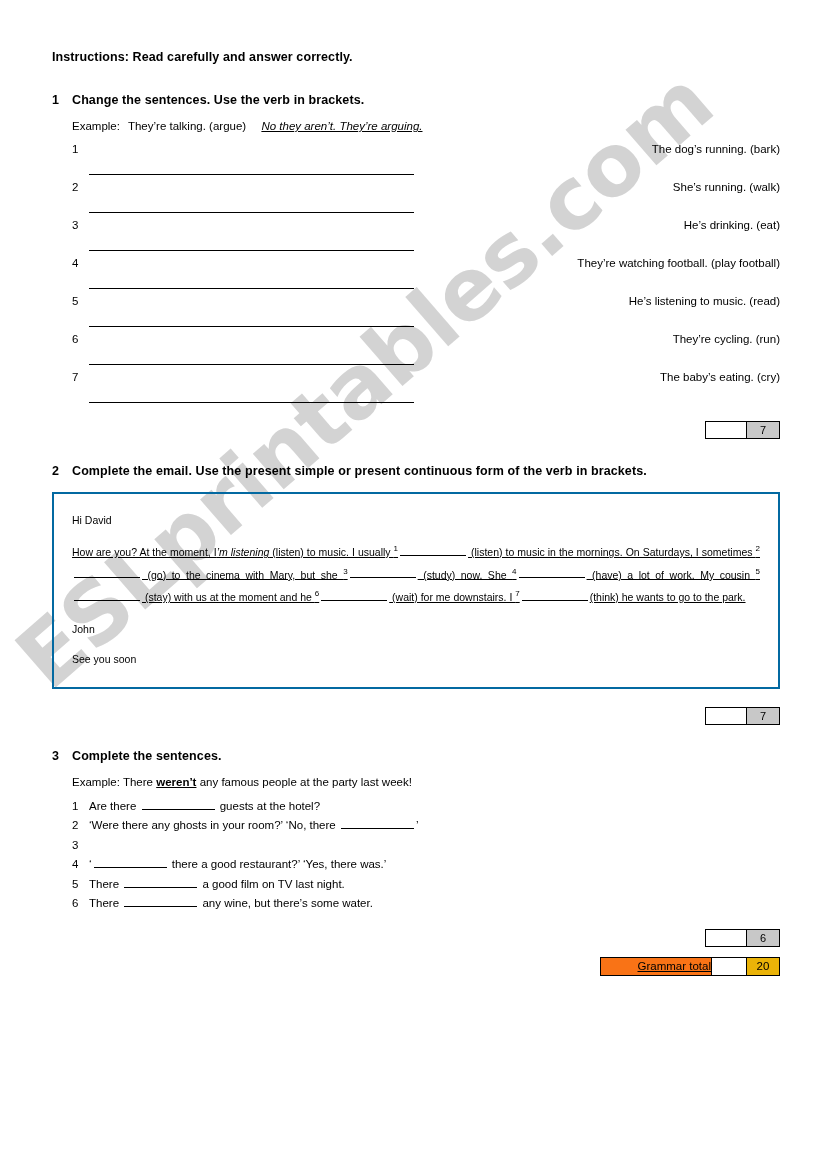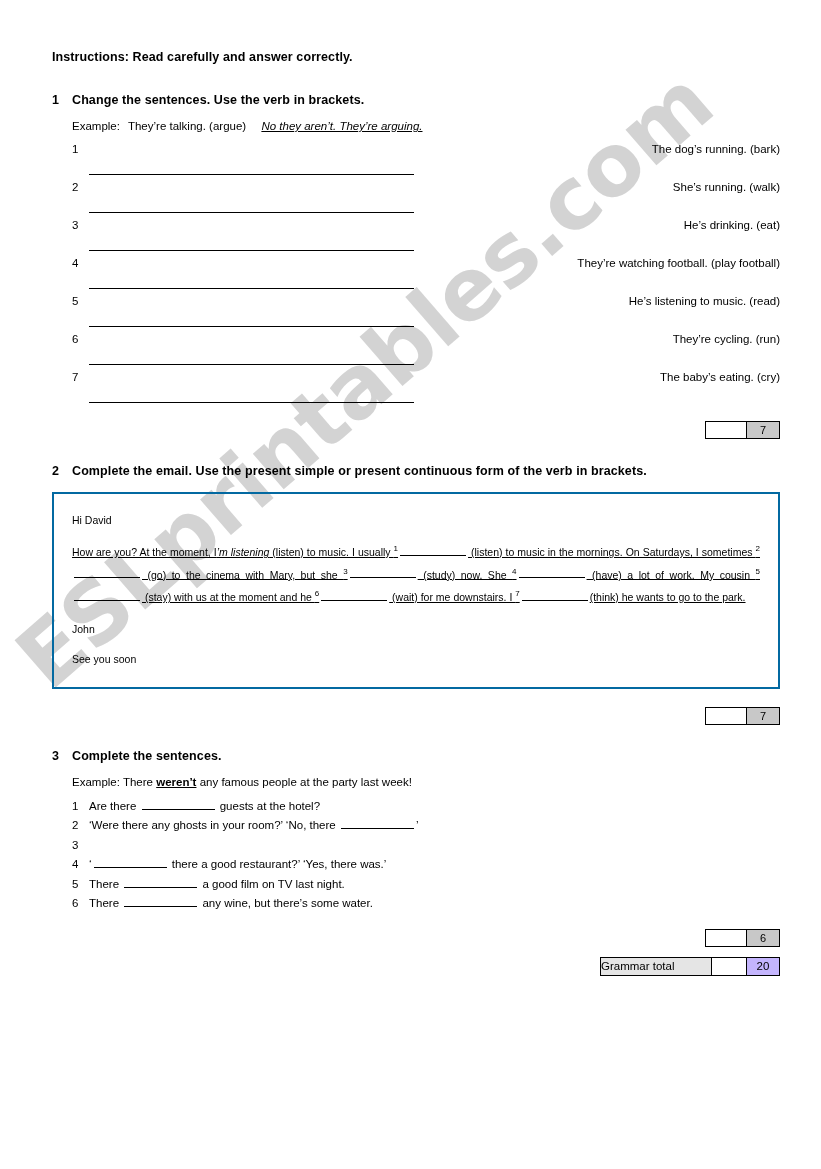--- a/index.html
+++ b/index.html
@@ -147,35 +147,36 @@
   .total-box {
     display: flex;
     border: 1px solid #000;
     height: 19px;
     font-size: 11.5px;
     box-sizing: border-box;
   }
   .total-box .label {
     width: 110px;
     flex: 0 0 110px;
-    text-align: left;
+    text-align: right;
     line-height: 17px;
     border-right: 1px solid #000;
-    background: #e5e5e5;
+    background: #f97316;
+    text-decoration: underline;
   }
   .total-box .blank {
     width: 34px;
     flex: 0 0 34px;
     background: #fff;
     border-right: 1px solid #000;
   }
   .total-box .val {
     width: 32px;
     flex: 0 0 32px;
-    background: #c4b5fd;
+    background: #eab308;
     text-align: center;
     line-height: 17px;
   }
 
   
   #exercise2 { margin-top: 25px; }
   .email-box {
     margin-top: 14px;
     border: 2px solid #0369a1;
     padding: 16px 18px 18px 18px;

